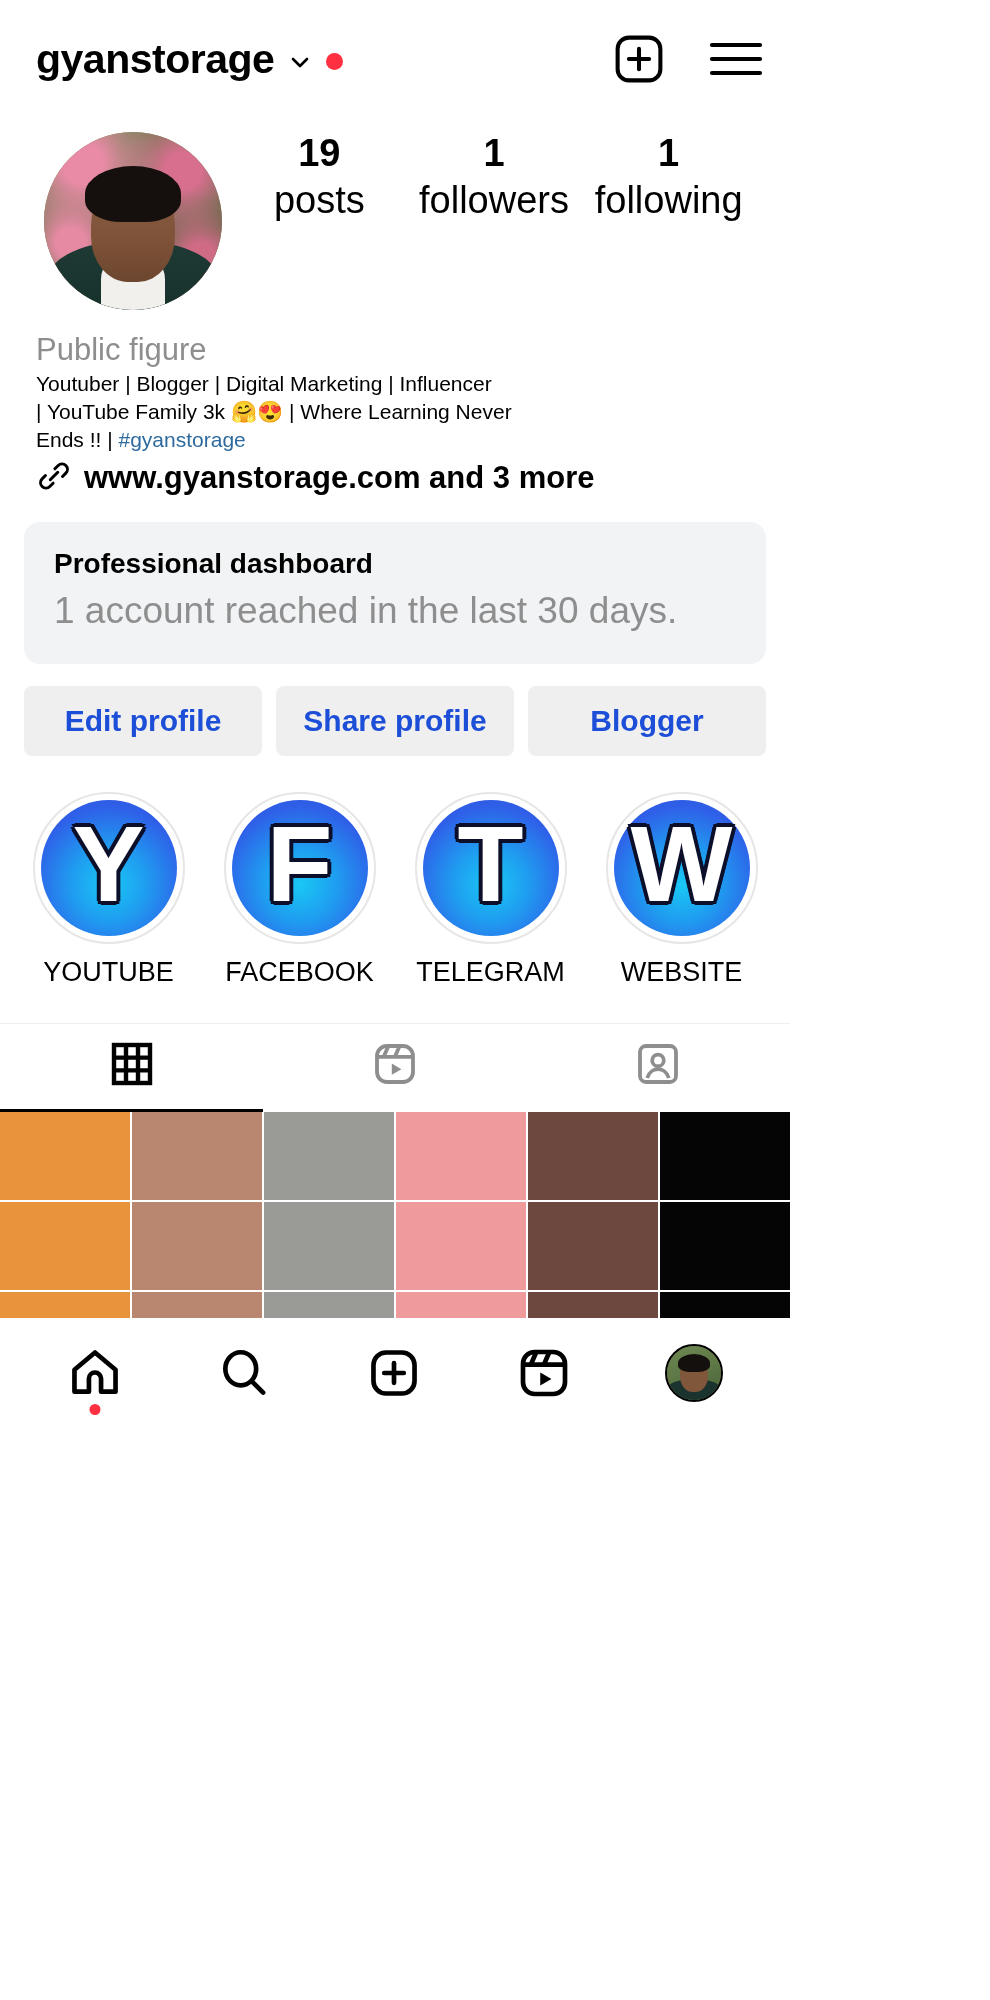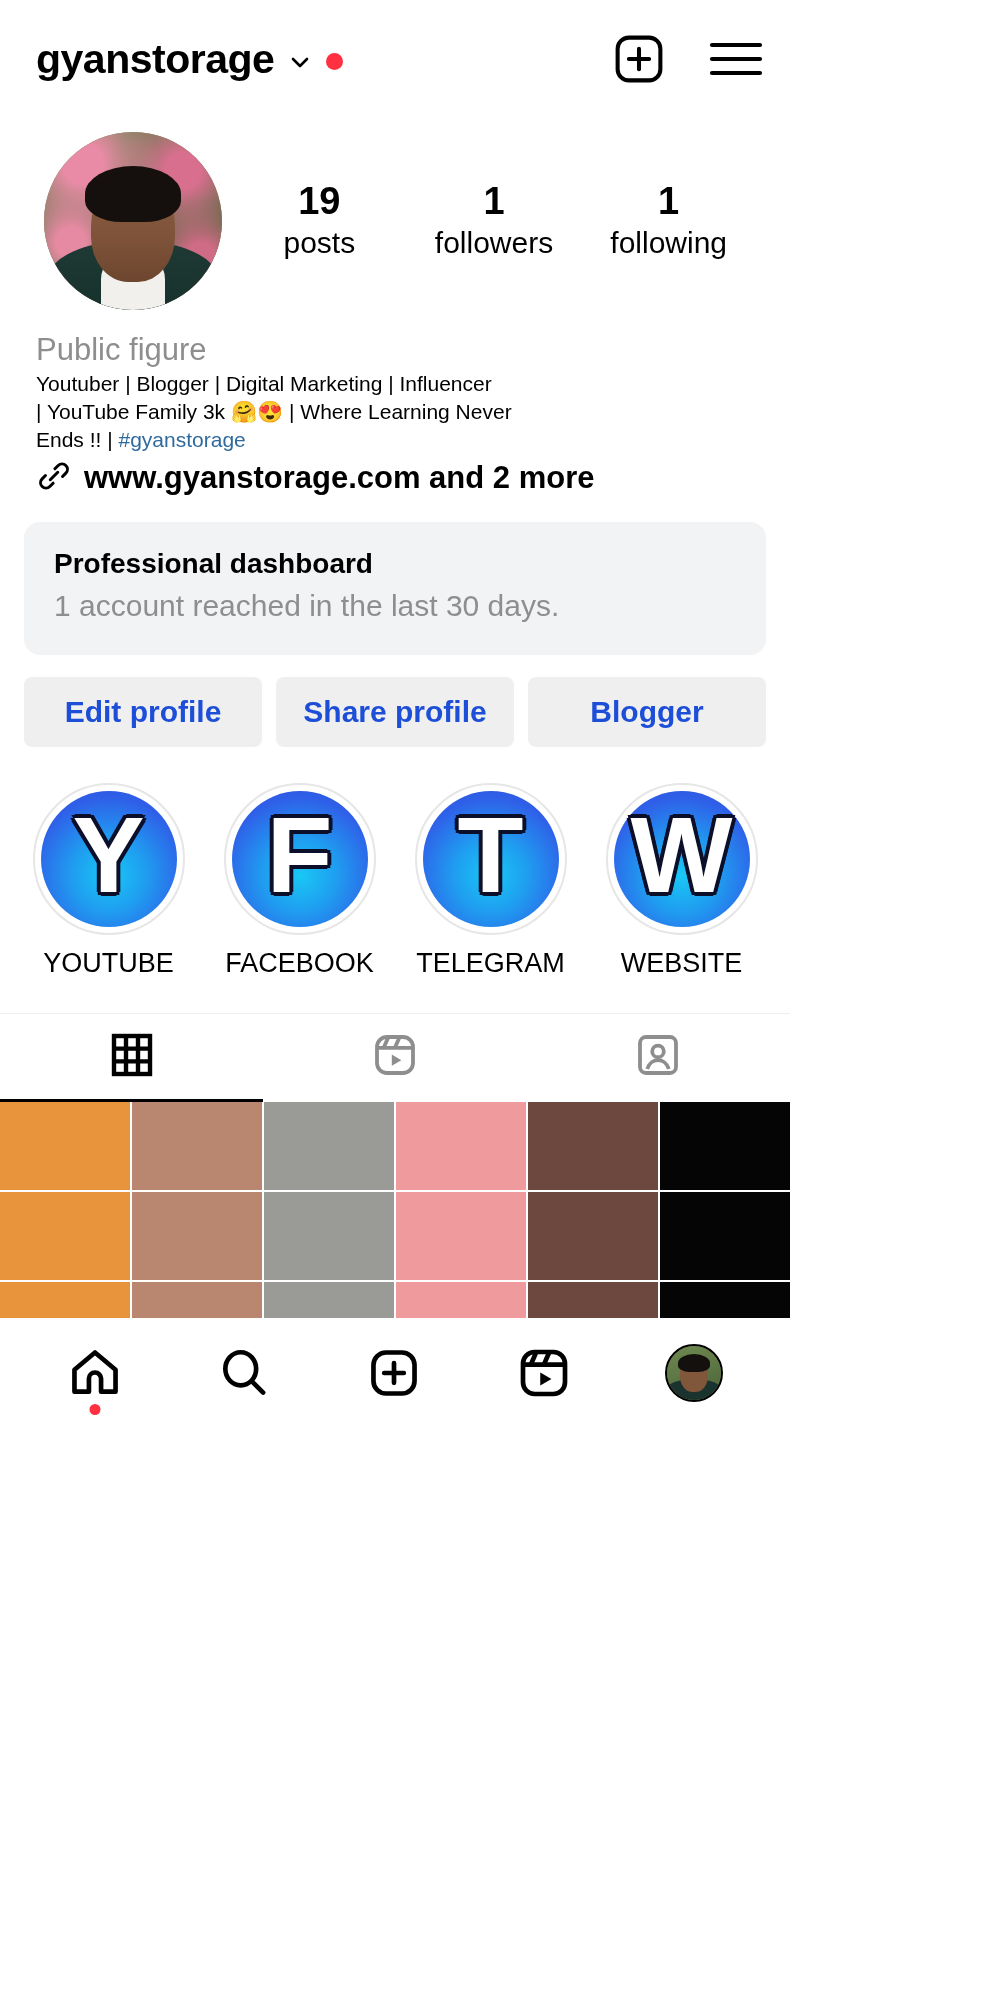--- a/index.html
+++ b/index.html
@@ -65,21 +65,20 @@
   .header-actions {
     display: flex;
     align-items: center;
     gap: 42px;
   }
   .icon-btn { display: block; line-height: 0; }
 
   
   .profile-top {
     display: flex;
-    align-items: center;
     padding: 14px 34px 0 44px;
   }
   .avatar {
     width: 178px;
     height: 178px;
     border-radius: 50%;
     overflow: hidden;
     flex: 0 0 auto;
     position: relative;
     background: #c9b6a8;
@@ -143,21 +142,21 @@
     flex: 1;
     text-align: center;
   }
   .stat-num {
     font-size: 38px;
     font-weight: bold;
     color: #000;
     line-height: 1.15;
   }
   .stat-label {
-    font-size: 30px;
+    font-size: 38px;
     color: #000;
     line-height: 1.3;
   }
 
   
   .bio {
     padding: 20px 36px 0 36px;
   }
   .full-name {
     font-size: 32px;
@@ -196,21 +195,21 @@
     border-radius: 16px;
     padding: 24px 30px 28px 30px;
   }
   .dash-title {
     font-size: 28px;
     font-weight: bold;
     color: #000;
     line-height: 1.3;
   }
   .dash-sub {
-    font-size: 30px;
+    font-size: 37px;
     color: #8e8e8e;
     line-height: 1.35;
     margin-top: 4px;
   }
 
   
   .actions {
     display: flex;
     gap: 14px;
     padding: 22px 24px 0 24px;
@@ -438,21 +437,21 @@
         <span>Ends !! | </span><span class="tag">#gyanstorage</span>
       </div>
       <div class="link-row">
         <span>
           <svg width="36" height="36" viewBox="0 0 24 24" fill="none" stroke="#000" stroke-width="2" stroke-linecap="round">
             <path d="M9.5 14.5 L14.5 9.5"></path>
             <path d="M12.6 7.2 L14.8 5.0 a3.6 3.6 0 0 1 5.1 5.1 L17.7 12.3"></path>
             <path d="M11.4 16.8 L9.2 19.0 a3.6 3.6 0 0 1 -5.1 -5.1 L6.3 11.7"></path>
           </svg>
         </span>
-        <span class="link-text">www.gyanstorage.com and 2 more</span>
+        <span class="link-text">www.gyanstorage.com and 3 more</span>
       </div>
     </div>
 
     <div class="dash-card">
       <div class="dash-title">Professional dashboard</div>
       <div class="dash-sub">1 account reached in the last 30 days.</div>
     </div>
 
     <div class="actions">
       <button class="action-btn">Edit profile</button>

